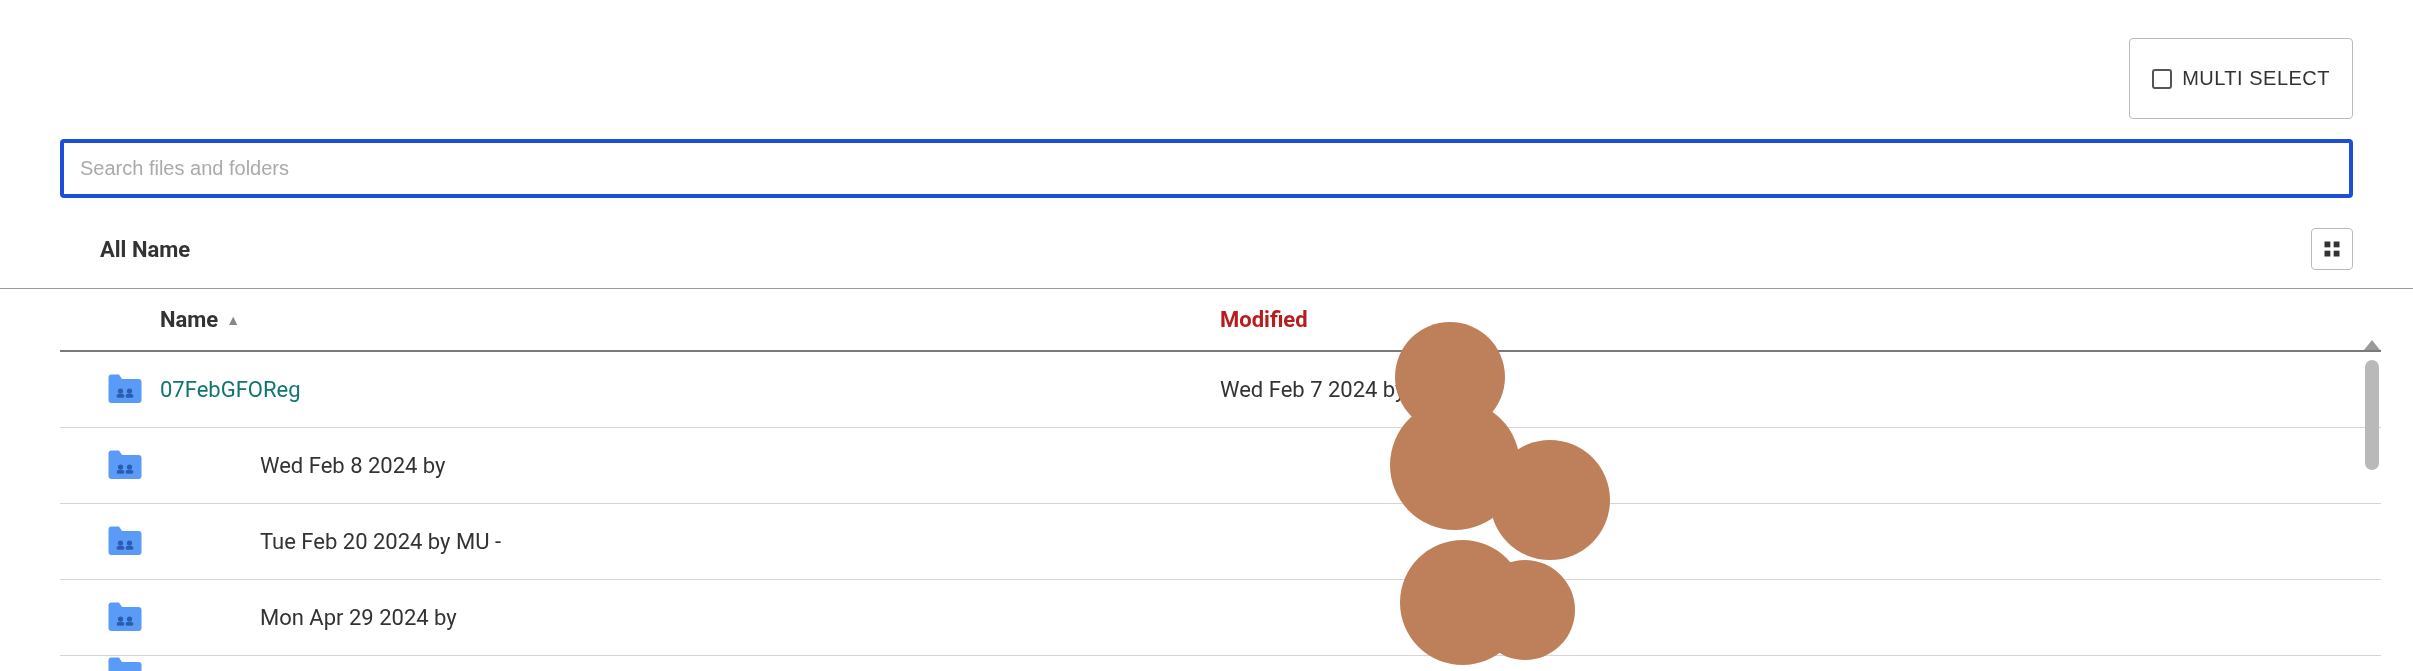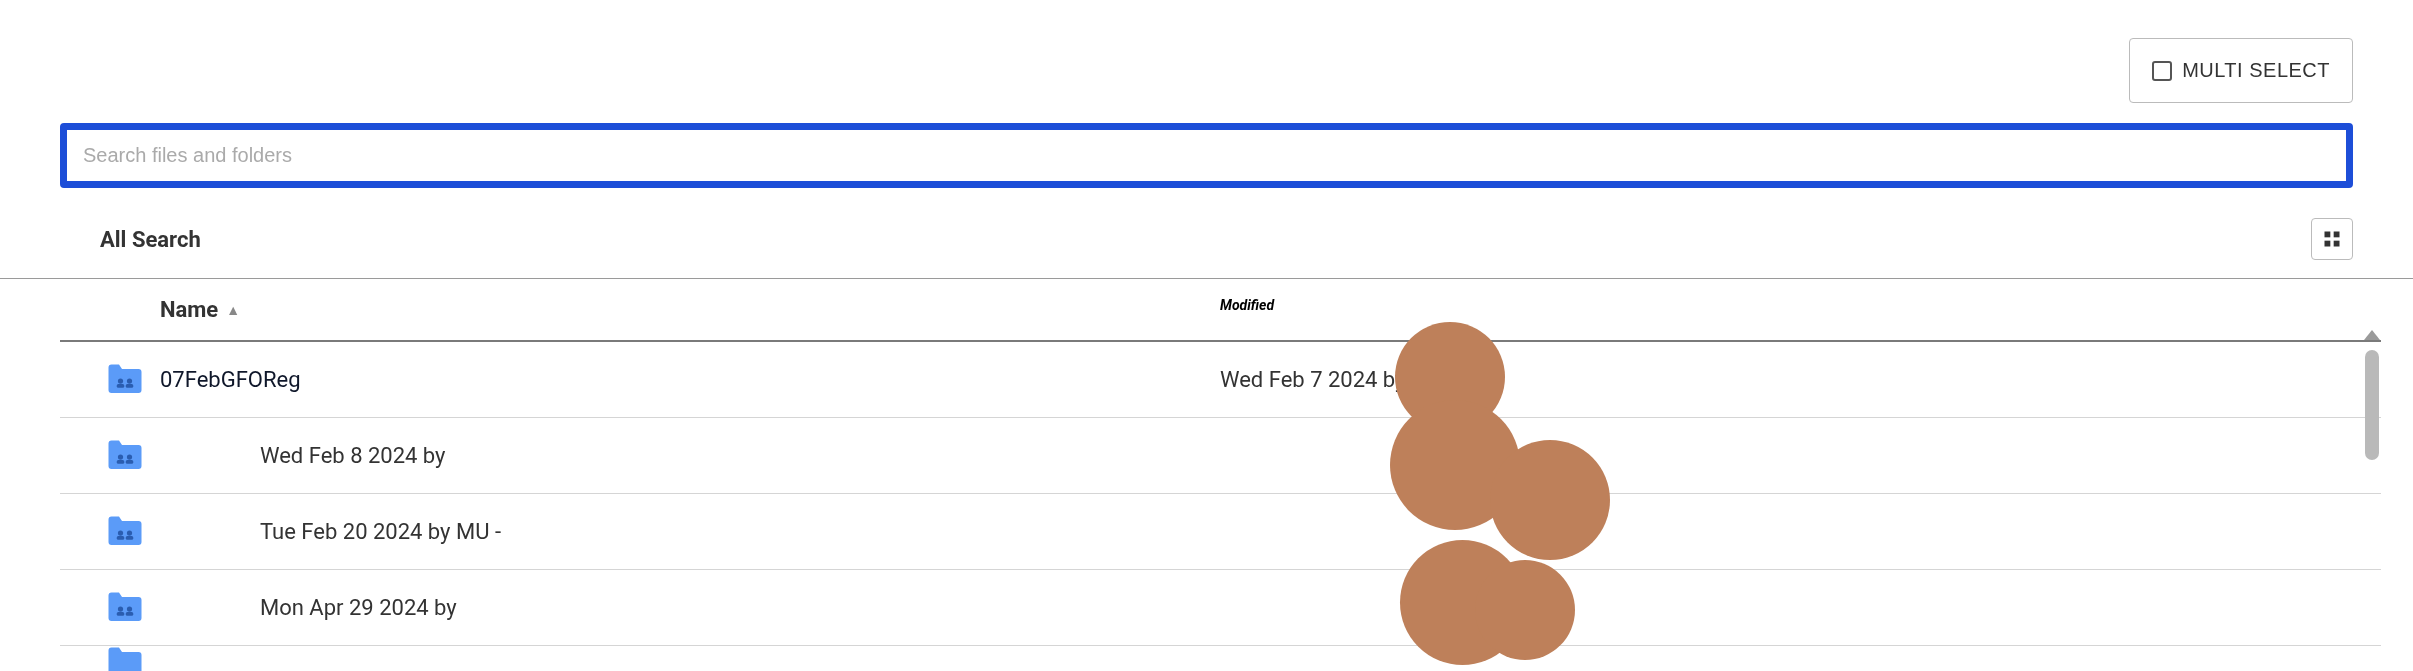--- a/index.html
+++ b/index.html
@@ -20,41 +20,41 @@
     display: flex;
     justify-content: flex-end;
     padding: 38px 60px 0 60px;
   }
   .multi-select-btn {
     display: flex;
     align-items: center;
     gap: 10px;
     border: 1px solid #bbb;
     background: #fff;
-    padding: 20px 22px;
+    padding: 28px 22px;
     font-size: 20px;
     font-weight: 500;
     letter-spacing: 0.5px;
     color: #333;
     cursor: pointer;
     border-radius: 4px;
   }
   .multi-select-btn .cb {
     width: 20px;
     height: 20px;
     border: 2px solid #555;
     border-radius: 3px;
     display: inline-block;
   }
   .search-wrap {
     padding: 20px 60px 0 60px;
   }
   .search-input {
     width: 100%;
-    border: 7px solid #1d4ed8;
+    border: 4px solid #1d4ed8;
     border-radius: 4px;
     padding: 14px 16px;
     font-size: 20px;
     color: #333;
     outline: none;
   }
   .search-input::placeholder {
     color: #aaa;
   }
   .breadcrumb-row {
@@ -93,25 +93,24 @@
     width: 1060px;
     font-size: 22px;
     font-weight: 700;
     color: #333;
     display: flex;
     align-items: center;
     gap: 8px;
     padding-left: 100px;
   }
   .th-mod {
-    font-size: 14px;
+    font-size: 22px;
     font-weight: 700;
-    color: #000000;
+    color: #b91c1c;
     padding-left: 100px;
-    font-style: italic;
   }
   .sort-caret {
     font-size: 14px;
     color: #888;
   }
   .tbody {
     position: relative;
   }
   .row {
     display: flex;
@@ -127,21 +126,21 @@
     padding-left: 30px;
   }
   .folder-icon svg {
     width: 36px;
     height: 30px;
   }
   .cell-name {
     width: 960px;
     font-size: 22px;
     font-weight: 400;
-    color: #0f172a;
+    color: #0f766e;
   }
   .cell-mod {
     font-size: 22px;
     font-weight: 400;
     color: #333;
     padding-left: 100px;
   }
   .scrollbar-stub {
     position: absolute;
     right: 2px;
@@ -182,21 +181,21 @@
     <span class="cb"></span>
     <span>MULTI SELECT</span>
   </button>
 </div>
 
 <div class="search-wrap">
   <input type="text" class="search-input" placeholder="Search files and folders" style="">
 </div>
 
 <div class="breadcrumb-row">
-  <span class="crumb">All Search</span>
+  <span class="crumb">All Name</span>
   <div class="view-toggle">
     <svg viewBox="0 0 24 24">
       <rect x="3" y="3" width="7" height="7" fill="#333"></rect>
       <rect x="14" y="3" width="7" height="7" fill="#333"></rect>
       <rect x="3" y="14" width="7" height="7" fill="#333"></rect>
       <rect x="14" y="14" width="7" height="7" fill="#333"></rect>
     </svg>
   </div>
 </div>
 

